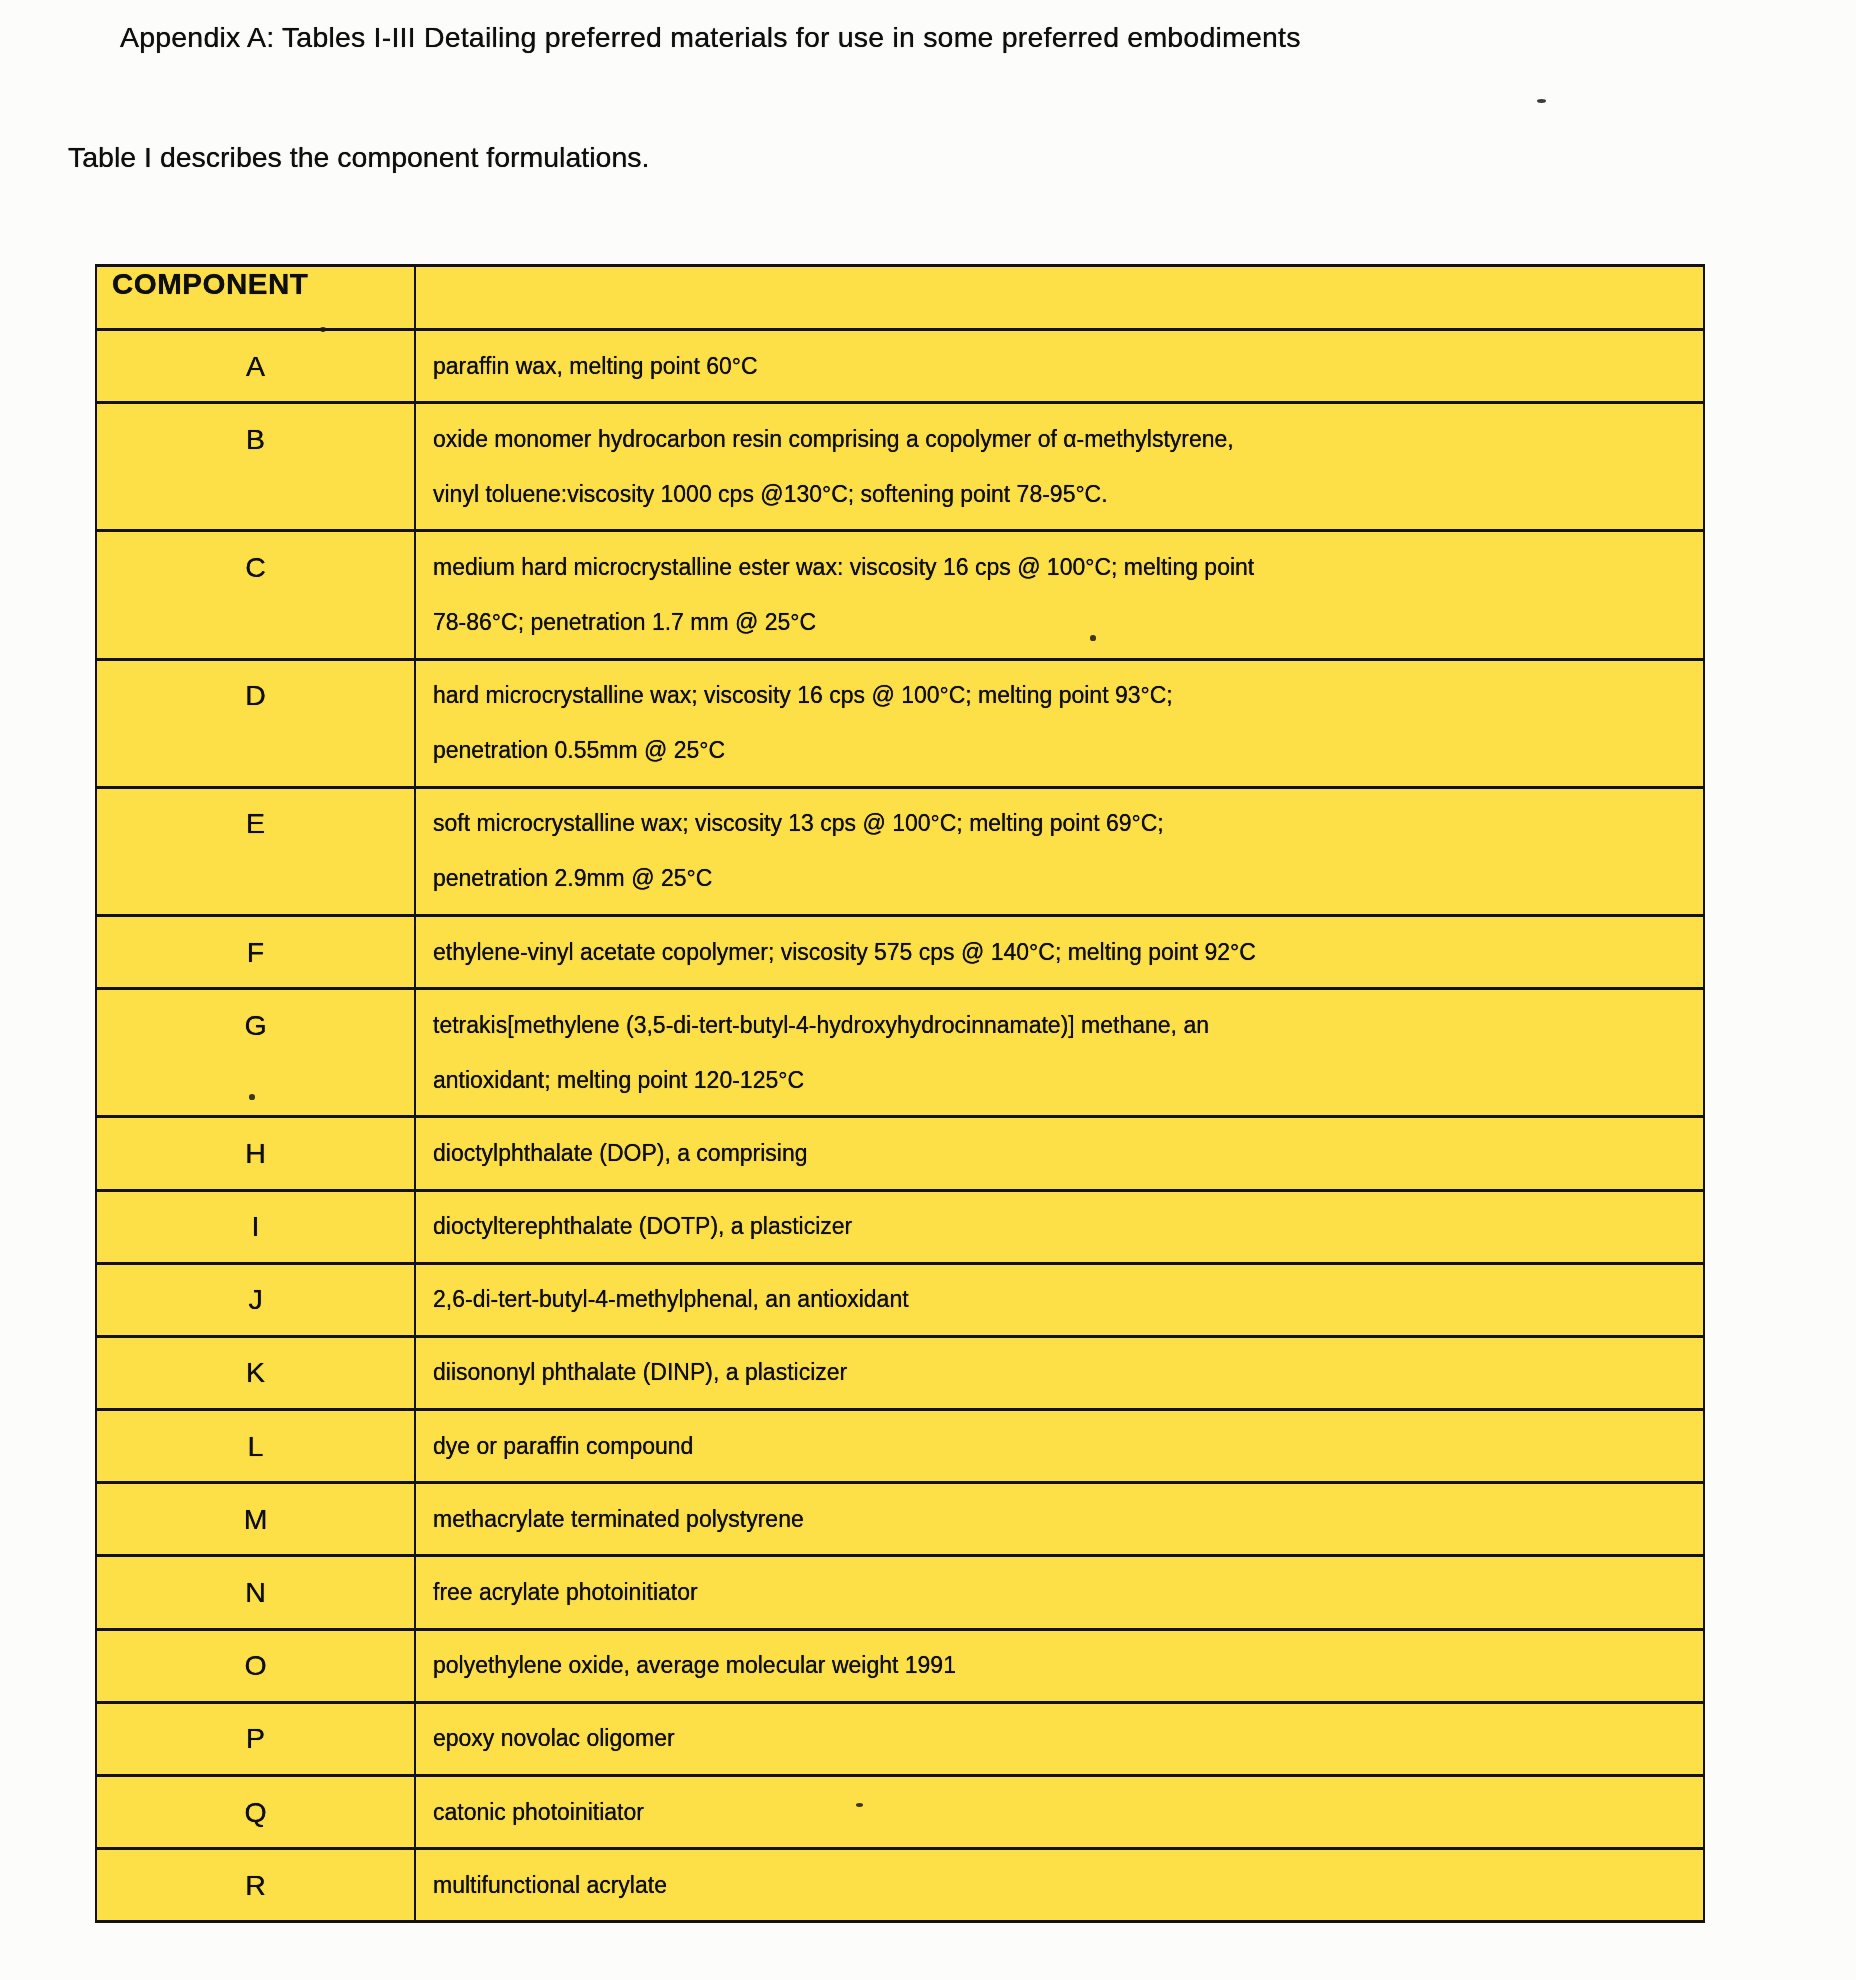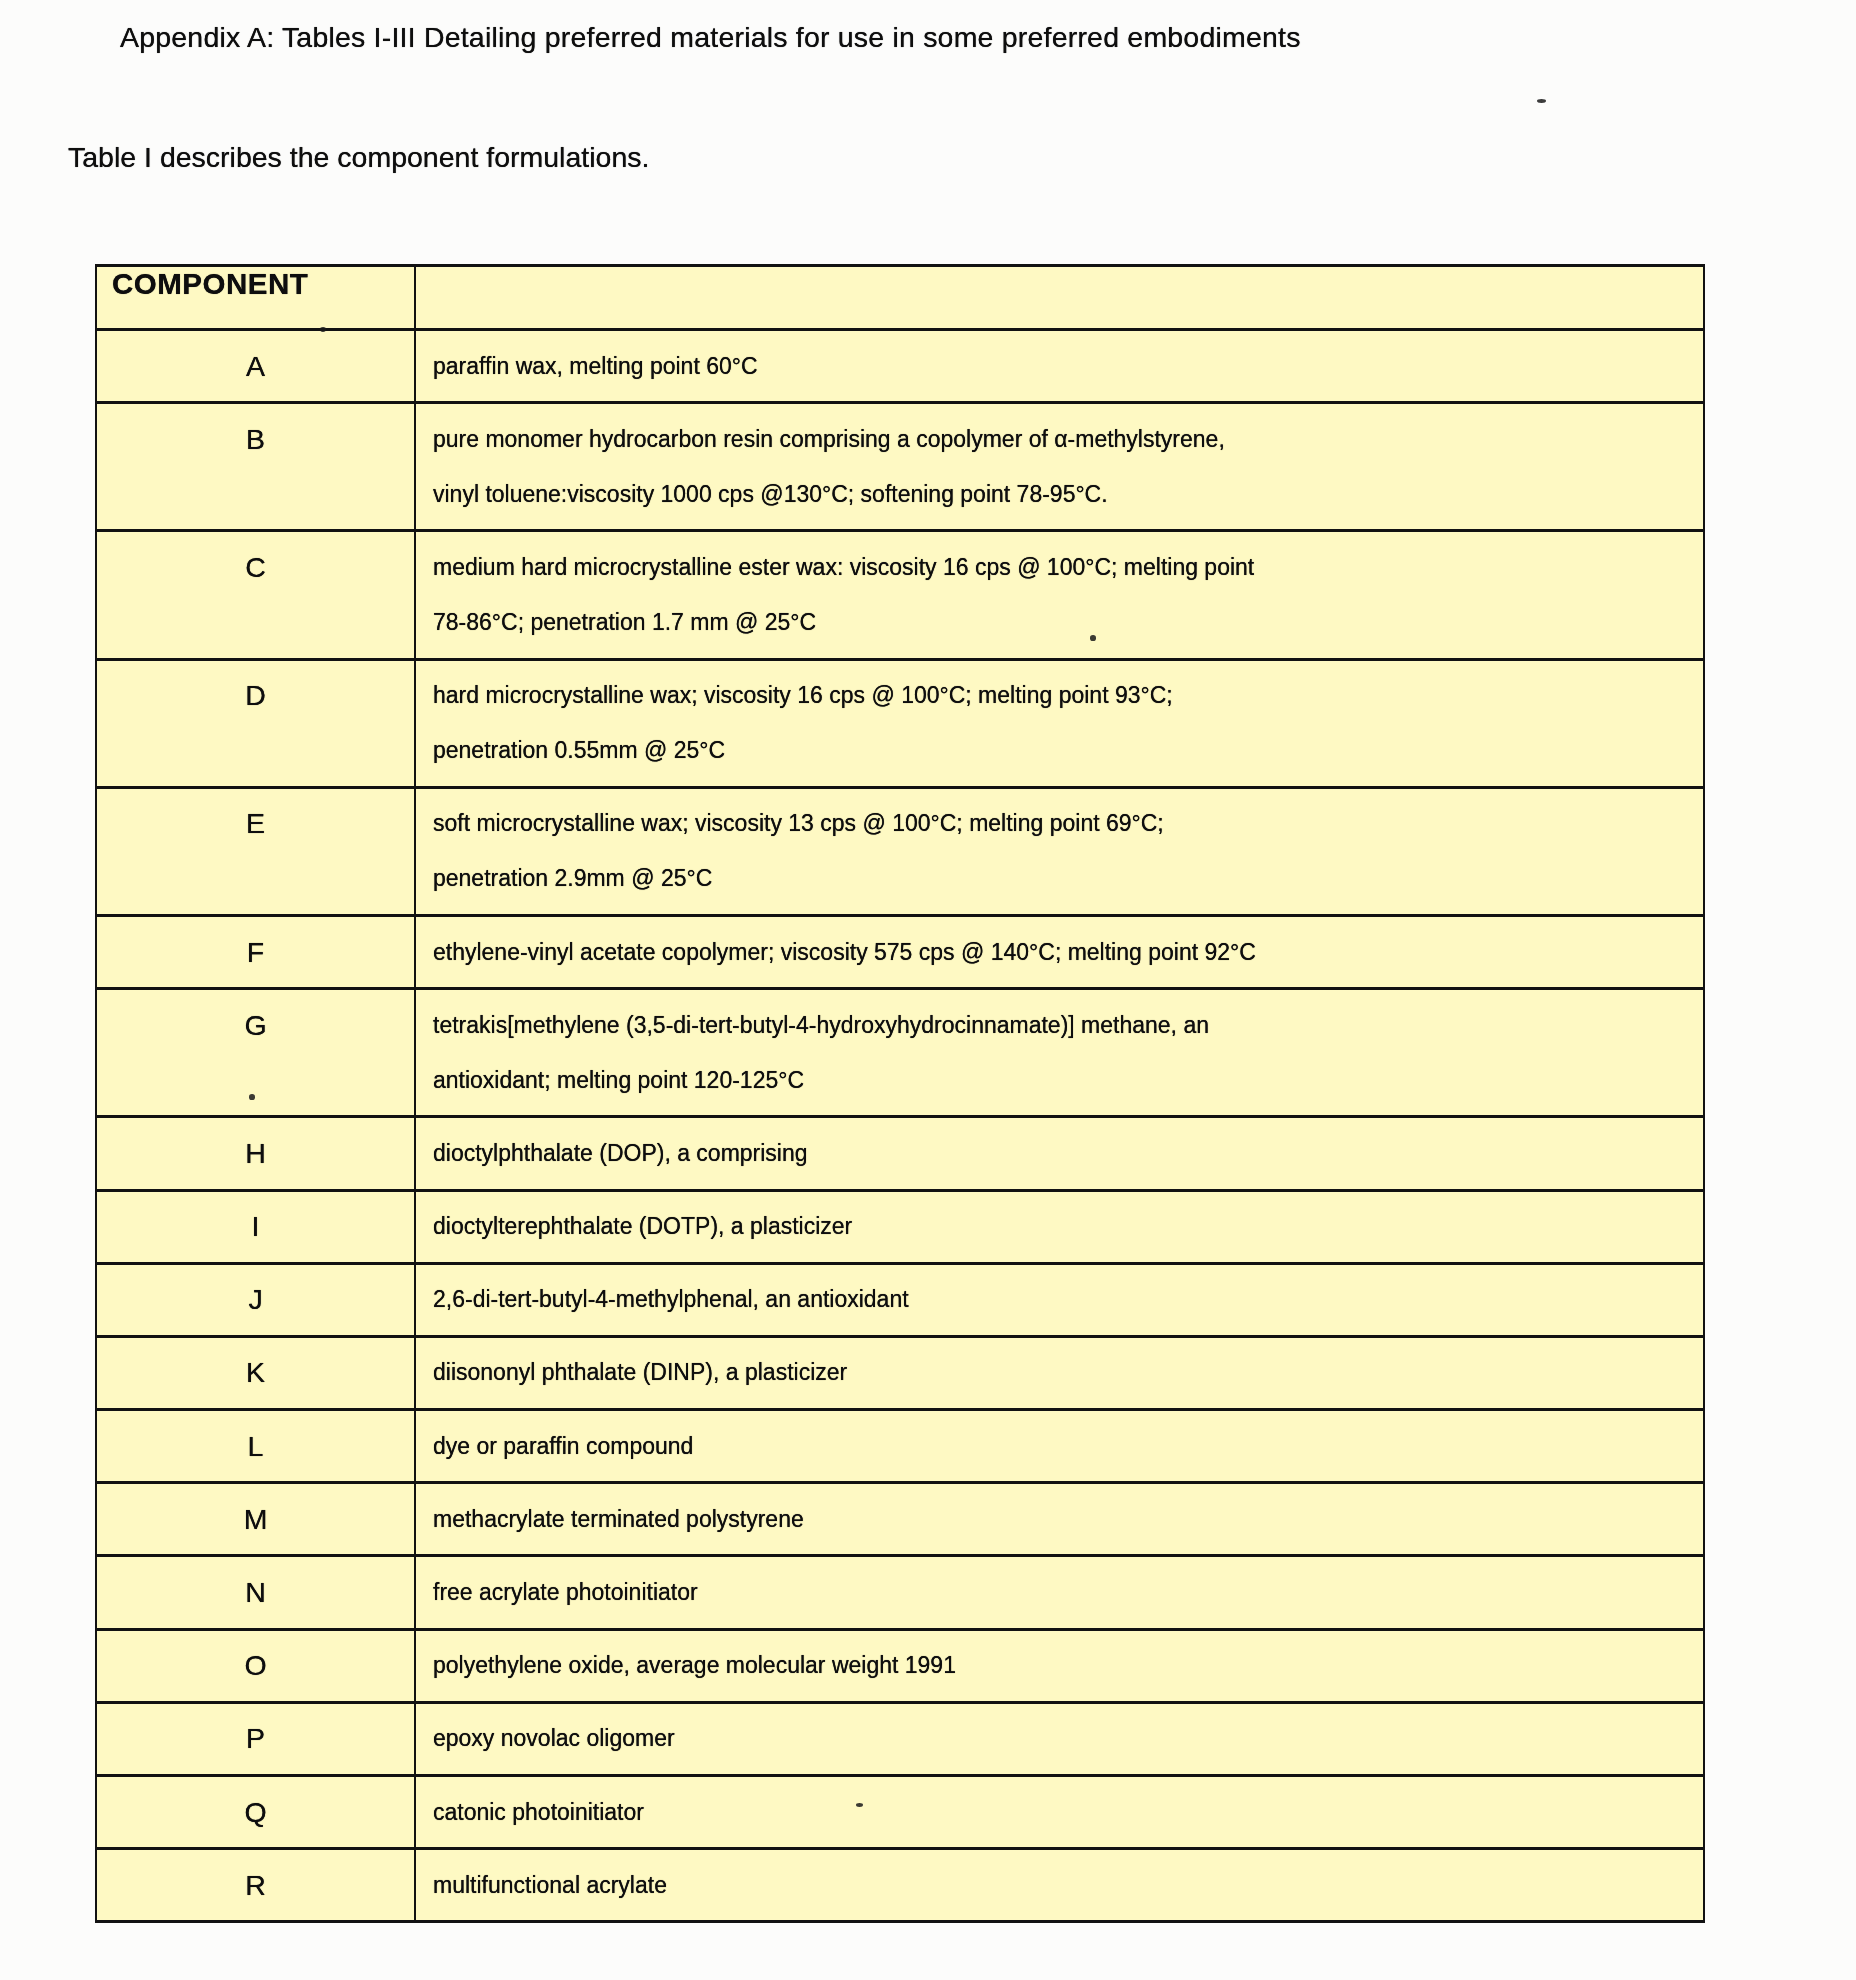--- a/index.html
+++ b/index.html
@@ -34,21 +34,21 @@
     font-size: 28.5px;
     white-space: nowrap;
   }
   table.comp-table {
     position: absolute;
     left: 95px;
     top: 264px;
     width: 1607px;
     border-collapse: collapse;
     table-layout: fixed;
-    background: #fef9c3;
+    background: #fde047;
   }
   col.col-comp { width: 319px; }
   col.col-desc { width: 1289px; }
   table.comp-table th,
   table.comp-table td {
     border: 3.8px solid #121212;
     border-left-width: 2.9px;
     border-right-width: 2.9px;
     vertical-align: top;
   }
@@ -109,21 +109,21 @@
     <tbody id="table-body">
         <tr>
           <td class="comp-cell">A</td>
           <td class="desc-cell">
             <div class="desc-line">paraffin wax, melting point 60°C</div>
           </td>
         </tr>
         <tr>
           <td class="comp-cell">B</td>
           <td class="desc-cell">
-            <div class="desc-line">pure monomer hydrocarbon resin comprising a copolymer of α-methylstyrene,</div>
+            <div class="desc-line">oxide monomer hydrocarbon resin comprising a copolymer of α-methylstyrene,</div>
             <div class="desc-line">vinyl toluene:viscosity 1000 cps @130°C; softening point 78-95°C.</div>
           </td>
         </tr>
         <tr>
           <td class="comp-cell">C</td>
           <td class="desc-cell">
             <div class="desc-line">medium hard microcrystalline ester wax: viscosity 16 cps @ 100°C; melting point</div>
             <div class="desc-line">78-86°C; penetration 1.7 mm @ 25°C</div>
           </td>
         </tr>

